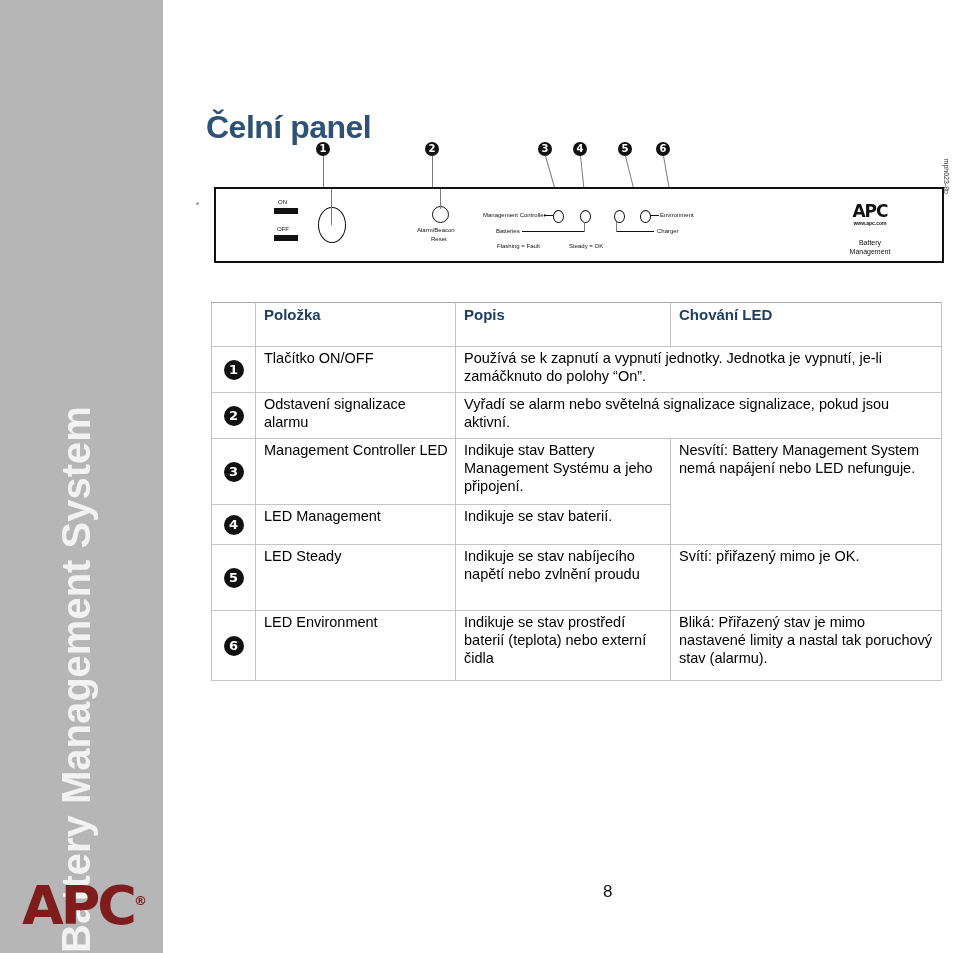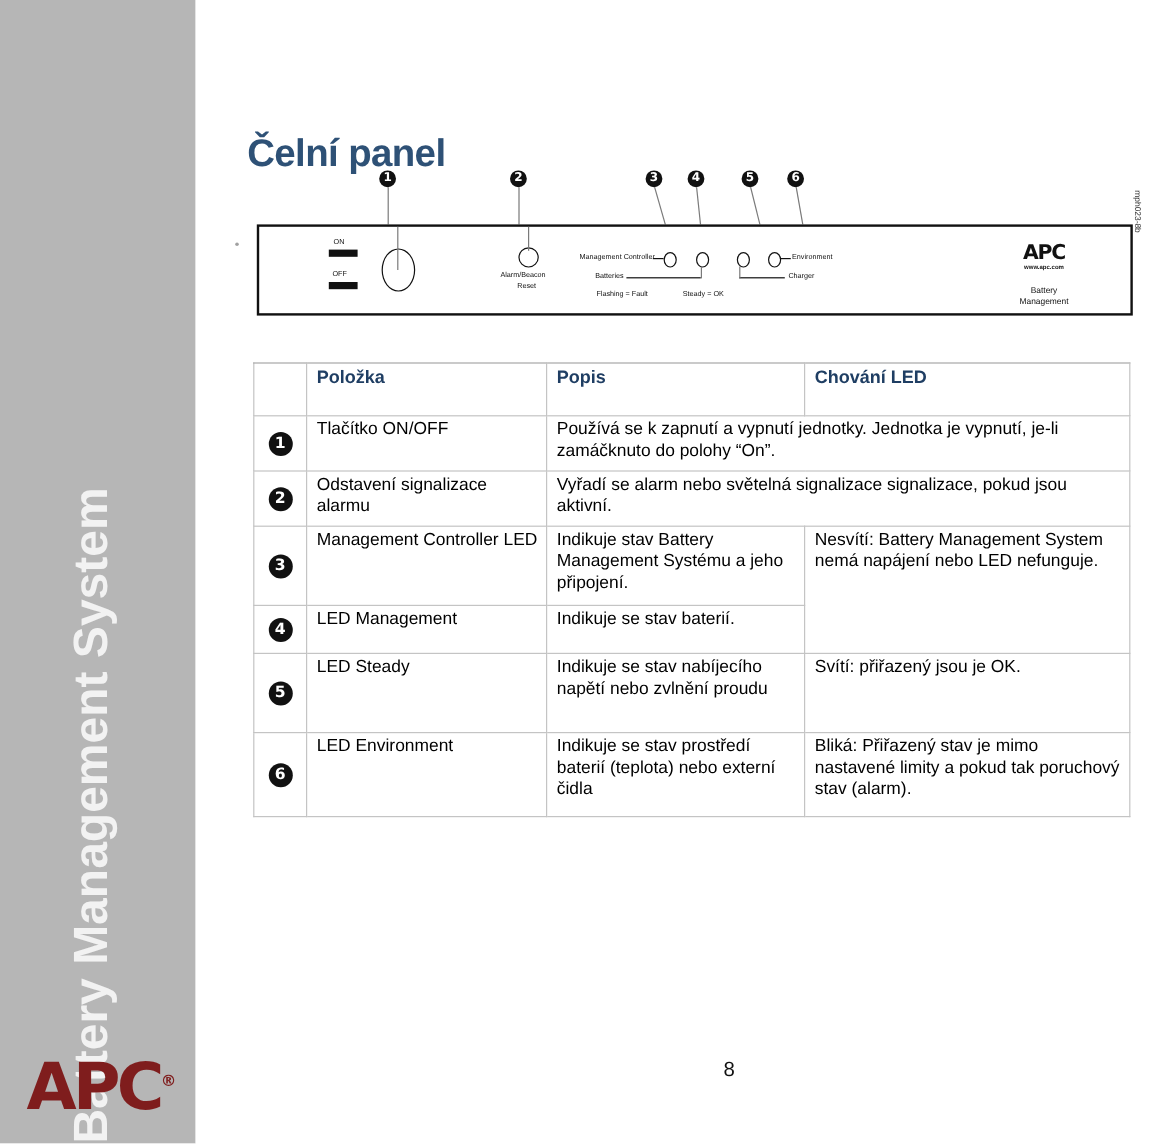--- a/index.html
+++ b/index.html
@@ -403,28 +403,28 @@
         <td>LED Management</td>
         <td>Indikuje se stav baterií.</td>
       </tr>
 
       <tr class="rowh-5">
         <td class="numcell">
           <span class="numdot">5</span>
         </td>
         <td class="indent">LED Steady</td>
         <td>Indikuje se stav nabíjecího napětí nebo zvlnění proudu</td>
-        <td>Svítí: přiřazený jsou je OK.</td>
+        <td>Svítí: přiřazený mimo je OK.</td>
       </tr>
 
       <tr class="rowh-6">
         <td class="numcell">
           <span class="numdot">6</span>
         </td>
         <td>LED Environment</td>
         <td>Indikuje se stav prostředí baterií (teplota) nebo externí čidla</td>
-        <td class="pad-top-md">Bliká: Přiřazený stav je mimo nastavené limity a pokud tak poruchový stav (alarm).</td>
+        <td class="pad-top-md">Bliká: Přiřazený stav je mimo nastavené limity a nastal tak poruchový stav (alarmu).</td>
       </tr>
     </tbody>
   </table>
 
   <div class="page-num">8</div>
 </div>
 
 </body></html>

